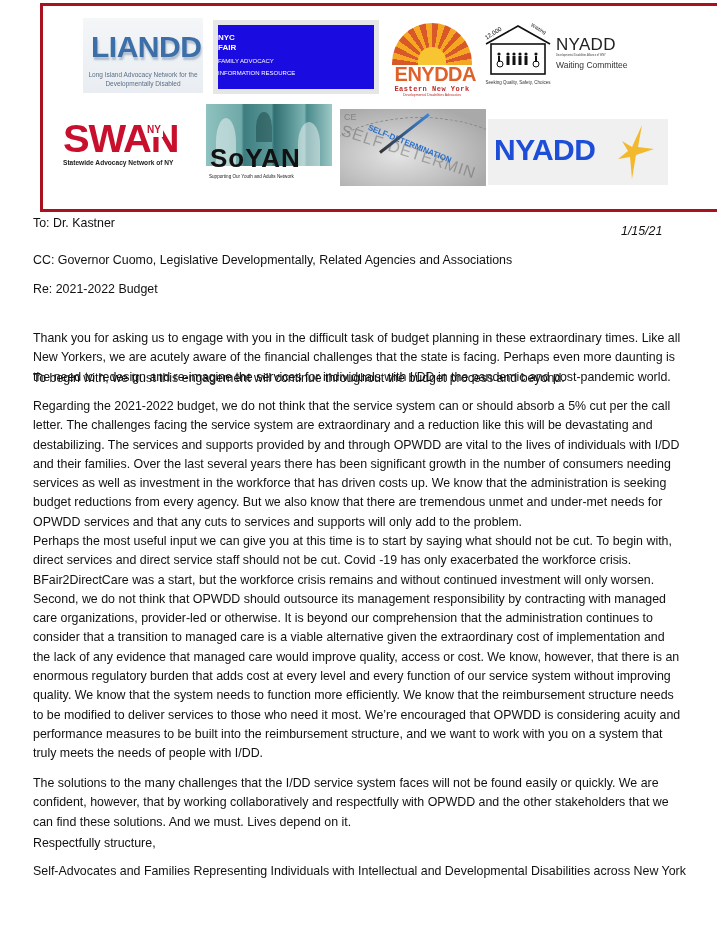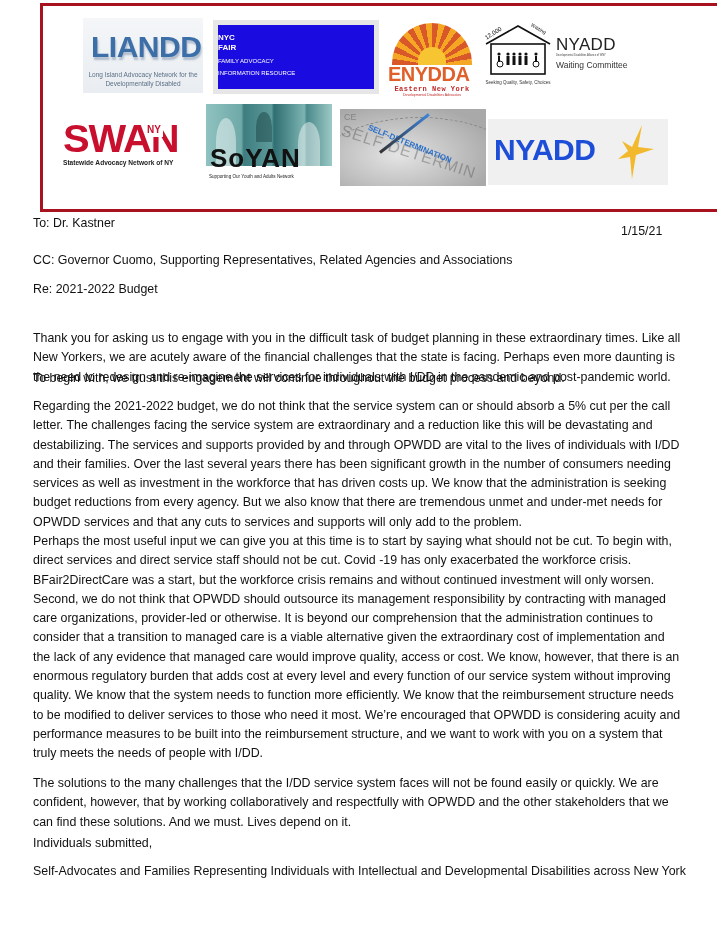--- a/index.html
+++ b/index.html
@@ -21,21 +21,21 @@
   .nycfair { left: 170px; top: 14px; width: 166px; height: 74px; background: #e6e6e6; padding: 5px; }
   .nycfair .inner { width: 100%; height: 100%; background: #1a0be0; color: #fff; text-align: left; padding-top: 8px; }
   .nycfair .t1 { font: bold 8px "Liberation Sans", sans-serif; line-height: 10px; }
   .nycfair .t2 { font: 6px "Liberation Sans", sans-serif; line-height: 7px; margin-top: 5px; }
 
   
   .enydda { left: 345px; top: 15px; width: 88px; height: 78px; }
   .enydda .sun { position: absolute; left: 4px; top: 2px; width: 80px; height: 42px; border-radius: 40px 40px 0 0;
     background: repeating-conic-gradient(from -90deg at 50% 100%, #d9582a 0deg 9deg, #f5a623 9deg 18deg); }
   .enydda .core { position: absolute; left: 30px; top: 26px; width: 28px; height: 18px; border-radius: 14px 14px 0 0; background: #f7c531; }
-  .enydda .name { position: absolute; left: 0; right: 0; top: 42px; text-align: left; font: bold 20px "Liberation Sans", sans-serif; color: #e0602a; letter-spacing: -0.5px; }
+  .enydda .name { position: absolute; left: 0; right: 0; top: 42px; text-align: right; font: bold 20px "Liberation Sans", sans-serif; color: #e0602a; letter-spacing: -0.5px; }
   .enydda .sub { position: absolute; left: 0; right: 0; top: 64px; text-align: center; font: bold 7px "Liberation Mono", monospace; color: #c02a2a; letter-spacing: 0.5px; }
   .enydda .sub2 { position: absolute; left: 0; right: 0; top: 72px; text-align: center; font: 3.5px "Liberation Sans", sans-serif; color: #c02a2a; }
 
   
   .house { left: 437px; top: 14px; width: 76px; height: 70px; }
   .house svg { position: absolute; left: 0; top: 0; }
   .house .cap { position: absolute; left: 0; right: 0; top: 60px; text-align: center; font: 4.5px "Liberation Sans", sans-serif; color: #333; }
 
   
   .ddawny { left: 513px; top: 30px; width: 110px; height: 40px; }
@@ -63,21 +63,21 @@
   .selfdet .ghost { position: absolute; left: -2px; top: 34px; font: 16px "Liberation Sans", sans-serif; color: rgba(90,90,90,0.45); transform: rotate(18deg); white-space: nowrap; letter-spacing: 1px; }
   .selfdet .ce { position: absolute; left: 4px; top: 3px; font: 9px "Liberation Sans", sans-serif; color: rgba(90,90,90,0.5); }
   .selfdet .needle { position: absolute; left: 40px; top: 42px; width: 62px; height: 3px; background: linear-gradient(90deg,#333,#3c84d9); transform: rotate(-38deg); transform-origin: left center; }
 
   
   .nyadd { left: 445px; top: 113px; width: 180px; height: 66px; background: #f0f0f0; }
   .nyadd .big { position: absolute; left: 6px; top: 14px; font: bold 30px "Liberation Sans", sans-serif; color: #1d4ed8; letter-spacing: -0.5px; }
   .nyadd svg { position: absolute; left: 128px; top: 4px; }
   .line-row { position: absolute; left: 33px; font-size: 12.4px; white-space: nowrap; }
   .para { position: absolute; left: 33px; width: 650px; font-size: 12.4px; line-height: 19.3px; }
-  .date { position: absolute; left: 621px; top: 224px; font-size: 12.4px; }
+  .date { position: absolute; left: 621px; top: 224px; font-size: 12.4px; font-style: italic; }
 </style>
 </head>
 <body>
 
 <div class="logo-frame">
 
   <div class="logo liandd">
     <div class="big">LIANDD</div>
     <div class="small">Long Island Advocacy Network for the Developmentally Disabled</div>
   </div>
@@ -157,23 +157,23 @@
   <div class="logo nyadd">
     <div class="big">NYADD</div>
     <svg width="40" height="58" viewBox="0 0 40 58">
       <polygon points="26,2 22,24 38,26 20,32 16,56 14,34 2,36 12,28 6,18 16,24" fill="#f2b92e"></polygon>
     </svg>
   </div>
 </div>
 
 <div class="line-row" style="top:216px;text-align:center;">To: Dr. Kastner</div>
 <div class="date">1/15/21</div>
-<div class="line-row" style="top:253px;">CC: Governor Cuomo, Supporting Representatives, Related Agencies and Associations</div>
+<div class="line-row" style="top:253px;">CC: Governor Cuomo, Legislative Developmentally, Related Agencies and Associations</div>
 <div class="line-row" style="top:282px;">Re: 2021-2022 Budget</div>
 
 <p class="para" style="top:305px;margin-top:24px;">Thank you for asking us to engage with you in the difficult task of budget planning in these extraordinary times.  Like all New Yorkers, we are acutely aware of the financial challenges that the state is facing.  Perhaps even more daunting is the need to redesign and re-imagine the services for individuals with I/DD in the pandemic and post-pandemic world.</p>
 <p class="para" style="top:369px;">To begin with, we trust this engagement will continue throughout the budget process and beyond.</p>
 <p class="para" style="top:397px;">Regarding the 2021-2022 budget, we do not think that the service system can or should absorb a 5% cut per the call letter.  The challenges facing the service system are extraordinary and a reduction like this will be devastating and destabilizing.  The services and supports provided by and through OPWDD are vital to the lives of individuals with I/DD and their families.  Over the last several years there has been significant growth in the number of consumers needing services as well as investment in the workforce that has driven costs up.  We know that the administration is seeking budget reductions from every agency.  But we also know that there are tremendous unmet and under-met needs for OPWDD services and that any cuts to services and supports will only add to the problem.</p>
 <p class="para" style="top:532px;">Perhaps the most useful input we can give you at this time is to start by saying what should not be cut.  To begin with, direct services and direct service staff should not be cut.   Covid -19 has only exacerbated the workforce crisis. BFair2DirectCare was a start, but the workforce crisis remains and without continued investment will only worsen. Second, we do not think that OPWDD should outsource its management responsibility by contracting with managed care organizations, provider-led or otherwise.  It is beyond our comprehension that the administration continues to consider that a transition to managed care is a viable alternative given the extraordinary cost of implementation and the lack of any evidence that managed care would improve quality, access or cost.  We know, however, that there is an enormous regulatory burden that adds cost at every level and every function of our service system without improving quality.  We know that the system needs to function more efficiently.  We know that the reimbursement structure needs to be modified to deliver services to those who need it most.  We’re encouraged that OPWDD is considering acuity and performance measures to be built into the reimbursement structure, and we want to work with you on a system that truly meets the needs of people with I/DD.</p>
 <p class="para" style="top:774px;">The solutions to the many challenges that the I/DD service system faces will not be found easily or quickly.  We are confident, however, that by working collaboratively and respectfully with OPWDD and the other stakeholders that we can find these solutions.  And we must. Lives depend on it.</p>
 
-<div class="line-row" style="top:836px;">Individuals submitted,</div>
+<div class="line-row" style="top:836px;">Respectfully structure,</div>
 <div class="line-row" style="top:864px;">Self-Advocates and Families Representing Individuals with Intellectual and Developmental Disabilities across New York</div>
 
 </body></html>

